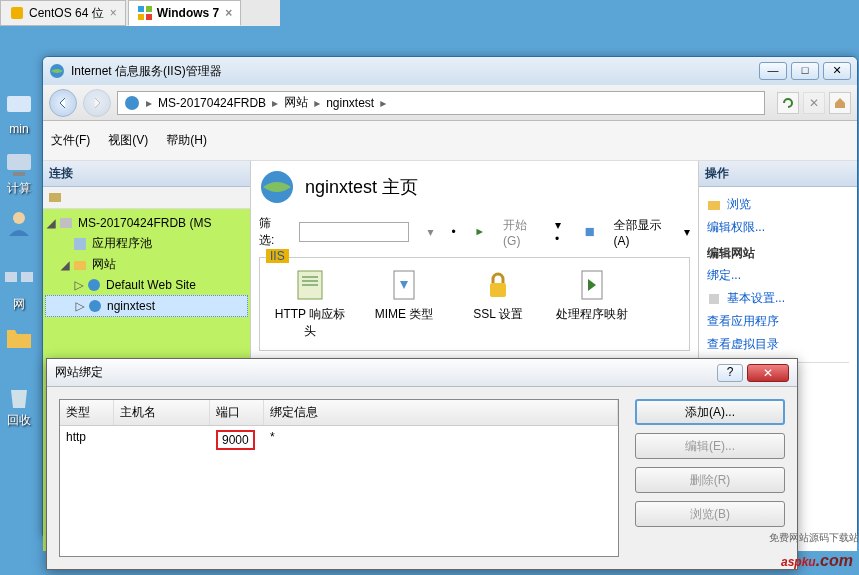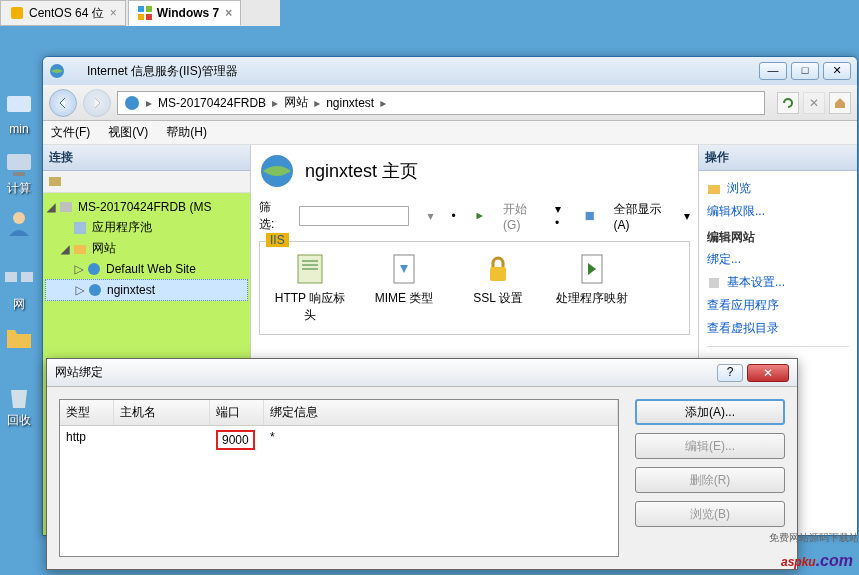--- a/index.html
+++ b/index.html
@@ -9,34 +9,34 @@
 .vm-tab { display: flex; align-items: center; padding: 3px 8px; border: 1px solid #bbb; background: #f0f0f0; margin-right: 2px; }
 .vm-tab.active { background: #fff; border-bottom: 1px solid #fff; font-weight: bold; }
 .vm-tab-icon { width: 16px; height: 16px; margin-right: 4px; }
 .vm-close { margin-left: 6px; color: #888; cursor: pointer; }
 
 .desktop-icons { position: absolute; left: 0; top: 90px; width: 40px; }
 .dicon { width: 38px; height: 50px; display: flex; flex-direction: column; align-items: center; color: #fff; font-size: 11px; text-shadow: 1px 1px 2px #000; margin-bottom: 8px; }
 .dicon svg { width: 32px; height: 32px; }
 
 .iis-window { position: absolute; left: 42px; top: 56px; width: 816px; height: 480px; background: #fff; border: 1px solid #2b6ca3; border-radius: 6px 6px 0 0; box-shadow: 0 0 8px rgba(0,0,0,.3); }
-.iis-titlebar { height: 28px; background: linear-gradient(#e8f0f8, #d0e0f0); display: flex; align-items: center; padding: 0 6px; border-radius: 6px 6px 0 0; gap: 16px; }
+.iis-titlebar { height: 28px; background: linear-gradient(#e8f0f8, #d0e0f0); display: flex; align-items: center; padding: 0 6px; border-radius: 6px 6px 0 0; }
 .iis-title-icon { width: 16px; height: 16px; margin-right: 6px; }
 .iis-title { flex: 1; }
 .win-btns { display: flex; gap: 4px; }
 .win-btn { width: 28px; height: 18px; border: 1px solid #7a9ec0; background: linear-gradient(#f5faff,#d5e5f5); border-radius: 3px; text-align: center; line-height: 14px; font-size: 11px; }
 
 .nav-bar { height: 36px; background: linear-gradient(#f3f3f3,#e4e4e4); border-bottom: 1px solid #bbb; display: flex; align-items: center; padding: 0 6px; gap: 6px; }
 .nav-btn { width: 28px; height: 28px; border-radius: 14px; background: radial-gradient(#e8f0ff,#b5cde6); border: 1px solid #9cb8d4; display: flex; align-items: center; justify-content: center; }
 .addr-bar { flex: 1; height: 24px; border: 1px solid #aaa; background: #fff; display: flex; align-items: center; padding: 0 6px; gap: 6px; }
 .crumb-sep { color: #666; }
 .nav-icons { display: flex; gap: 4px; margin-left: 6px; }
 .nav-small { width: 22px; height: 22px; border: 1px solid #ccc; background: #f7f7f7; display: flex; align-items: center; justify-content: center; }
 
-.menu-bar { height: 24px; background: #f5f5f5; border-bottom: 1px solid #ddd; display: flex; align-items: center; padding: 0 8px; gap: 18px; }
+.menu-bar { height: 40px; background: #f5f5f5; border-bottom: 1px solid #ddd; display: flex; align-items: center; padding: 0 8px; gap: 18px; }
 
 .iis-body { display: flex; height: calc(100% - 88px); }
 .panel-header { background: linear-gradient(#e8eef6,#cfdced); padding: 4px 6px; border-bottom: 1px solid #b0c0d5; font-weight: bold; color: #1a3a5c; }
 .left-panel { width: 208px; border-right: 1px solid #ccc; background: #bef264; }
 .left-toolbar { height: 22px; background: #f2f2f2; border-bottom: 1px solid #ddd; padding: 2px 4px; }
 .tree { padding: 4px 2px; }
 .tree-node { display: flex; align-items: center; padding: 2px 0; white-space: nowrap; }
 .tree-node.sel { background: #cde6ff; border: 1px dotted #5a8fc8; }
 .exp { width: 12px; text-align: center; color: #555; margin-right: 1px; }
 .node-icon { width: 16px; height: 16px; margin-right: 4px; }
@@ -74,21 +74,21 @@
 .dlg-row { display: flex; }
 .dlg-td { padding: 4px 6px; }
 .c-type { width: 54px; } .c-host { width: 96px; } .c-port { width: 54px; } .c-ip { width: 100px; } .c-bind { flex: 1; }
 .port-highlight { border: 2px solid #e02020; padding: 1px 4px; display: inline-block; }
 .dlg-buttons { width: 150px; display: flex; flex-direction: column; gap: 8px; }
 .dlg-button { height: 26px; border: 1px solid #888; background: linear-gradient(#fafafa,#e4e4e4); border-radius: 3px; }
 .dlg-button.disabled { color: #999; }
 .dlg-button.primary { border: 2px solid #5a9ed8; }
 
 .watermark { position: absolute; right: 6px; bottom: 2px; font-family: Arial; font-size: 26px; font-weight: bold; font-style: italic; color: #c01818; }
-.watermark .dot { color: #4c1d95; font-size: 16px; font-style: italic; }
+.watermark .dot { color: #7f1d1d; font-size: 16px; font-style: italic; }
 .watermark-sub { position: absolute; right: 0; bottom: 30px; font-size: 10px; color: #666; }
 </style>
 </head>
 <body>
 
 <div class="vm-tabs">
   <div class="vm-tab">
     <svg class="vm-tab-icon" viewBox="0 0 16 16">
         <rect fill="#f0b000" x="2" y="2" width="12" height="12" rx="2"></rect>
       </svg>

